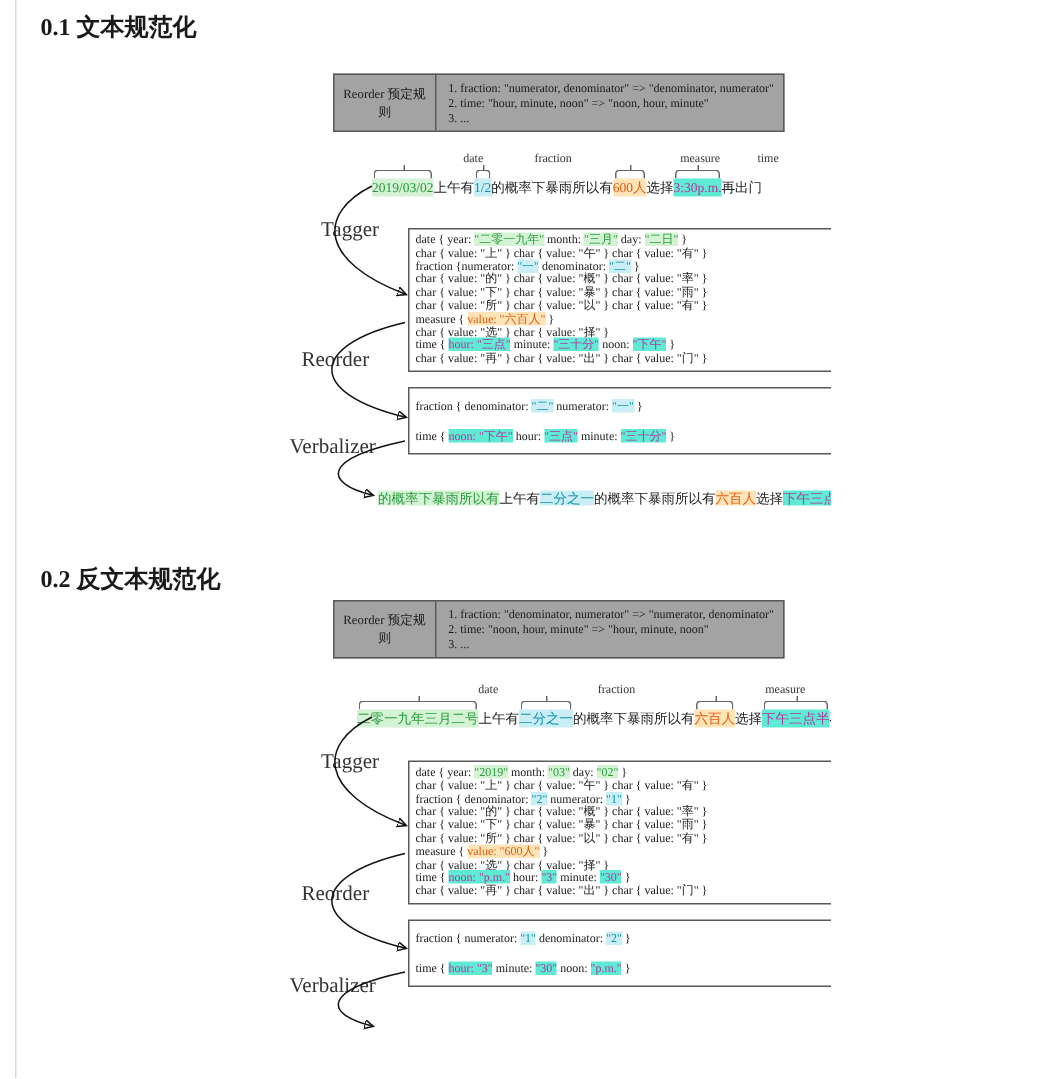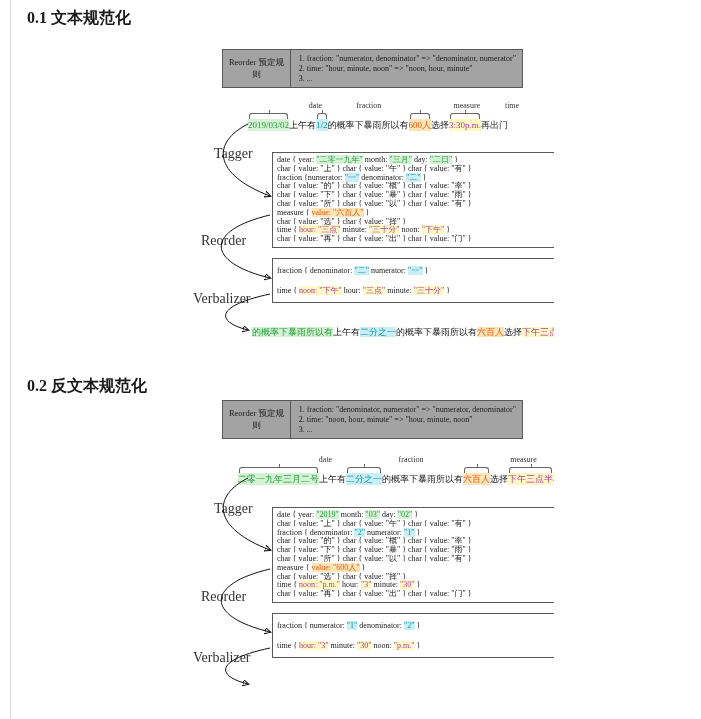--- a/index.html
+++ b/index.html
@@ -25,21 +25,21 @@
   .tagger-box .box-line{line-height:8.8px;white-space:nowrap;}
   .reorder-box{padding:7px 4px;}
   .reorder-box .box-line{line-height:9px;white-space:nowrap;}
   .reorder-box .box-line + .box-line{margin-top:11px;}
 
   .seg{white-space:pre;}
   .seg-plain{color:#1a1a1a;}
   .seg-date{background:#d3f3d4;color:#2b9a3e;}
   .seg-frac{background:#c9eef5;color:#1193a8;text-align:right;}
   .seg-meas{background:#ffe4b8;color:#e8590c;}
-  .seg-time{background:#fef9c3;color:#b5389b;}
+  .seg-time{background:#5eead4;color:#b5389b;}
 
   .braced{position:relative;display:inline-block;}
   .brace-label{position:absolute;bottom:19px;left:50%;transform:translateX(-50%);
     font-size:8px;font-style:normal;color:#333;white-space:nowrap;margin-left:47px;}
   .brace-mark{position:absolute;left:1px;right:1px;bottom:12px;height:5px;
     border:1px solid #666;border-bottom:none;border-radius:3px 3px 0 0;}
   .brace-mark::after{content:"";position:absolute;left:50%;top:-4px;width:1px;height:4px;background:#666;}
 
   .arrows{position:absolute;overflow:visible;}
   .arrows path{fill:none;stroke:#111;stroke-width:1;}

